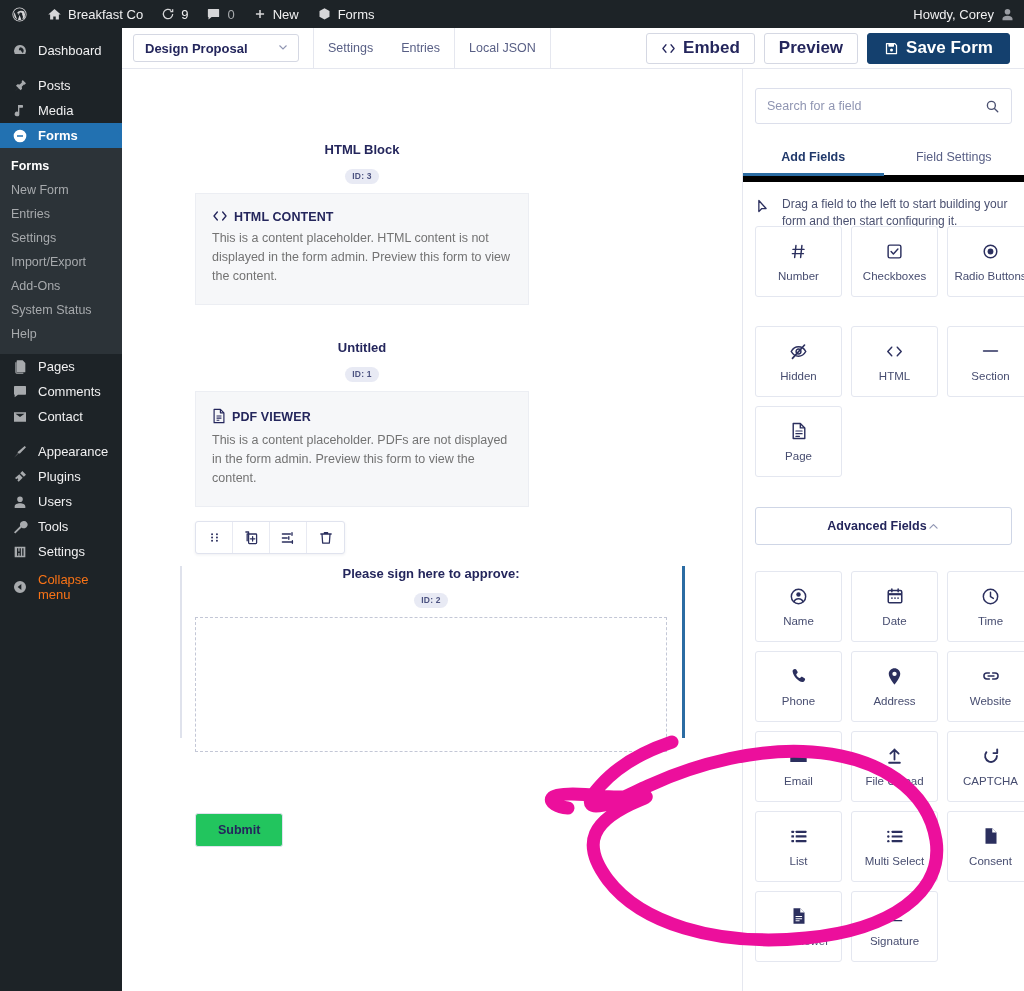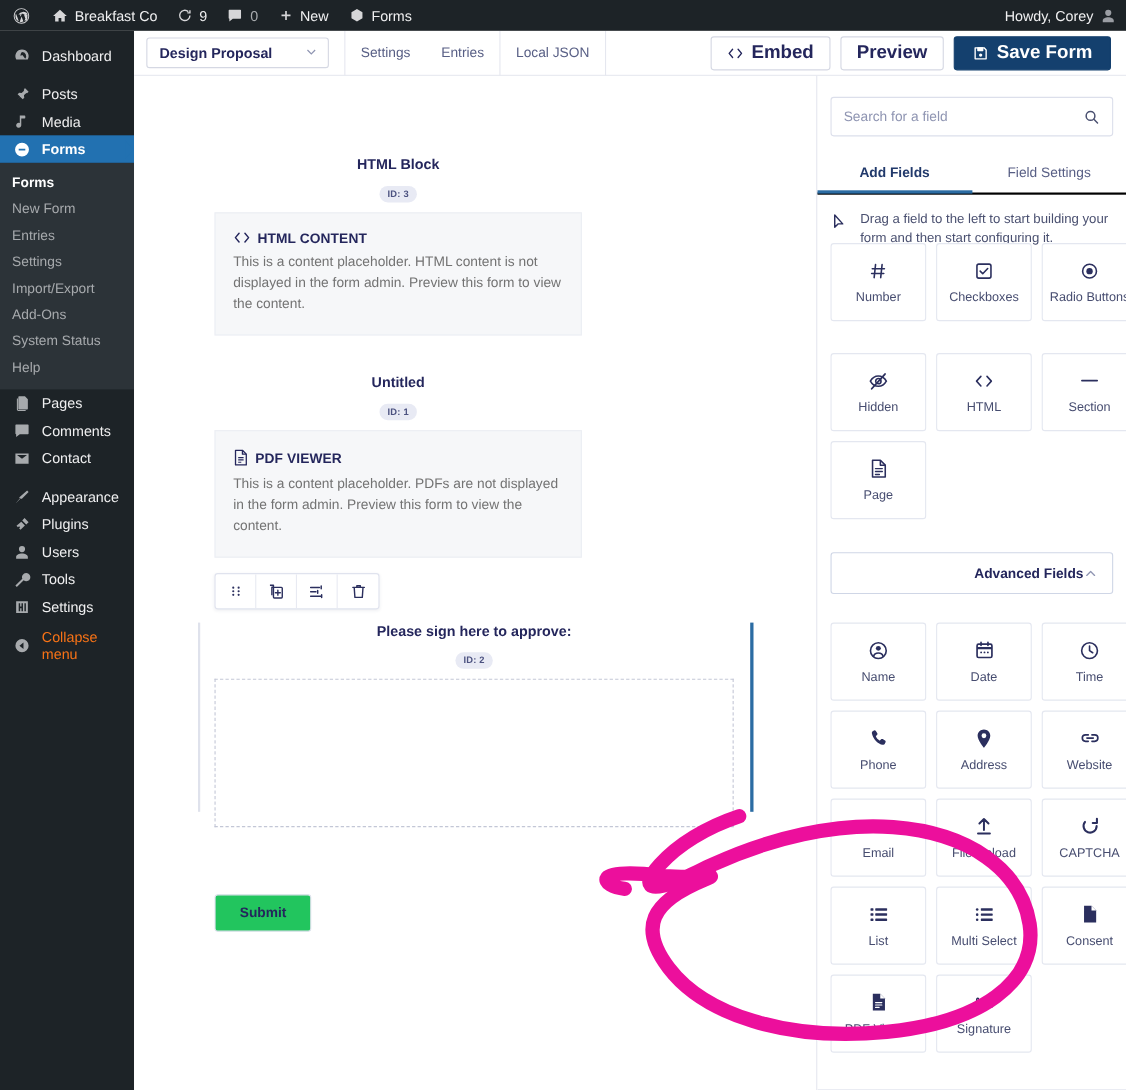--- a/index.html
+++ b/index.html
@@ -154,21 +154,21 @@
     height: 36px; border: 1px solid #dcdfeb; border-radius: 3px;
     display: flex; align-items: center; padding: 0 11px;
   }
   .search-box input {
     flex: 1; border: none; outline: none; font-size: 12.5px;
     color: #24265c; font-family: "Liberation Sans", sans-serif; background: transparent;
   }
   .search-box input::placeholder { color: #8f95b2; }
   .search-box .s-ico { color: #5b6180; display: flex; }
 
-  .tabs { display: flex; margin-top: 16px; border-bottom: 2px solid #000000; align-items: center; }
+  .tabs { display: flex; margin-top: 16px; border-bottom: 7px solid #000000; align-items: center; }
   .tab {
     flex: 1; text-align: center; padding: 10px 0 11px; font-size: 12.5px;
     color: #585f85; cursor: pointer; position: relative;
   }
   .tab.active { color: #21396b; font-weight: 600; }
   .tab.active::after {
     content: ""; position: absolute; left: 0; right: 0; bottom: -1px;
     height: 3px; background: #2b6ca3;
   }
 
@@ -184,21 +184,21 @@
   .field-card {
     height: 71px; border: 1px solid #e4e7f0; border-radius: 3px; background: #fff;
     display: flex; flex-direction: column; align-items: center; justify-content: center;
     gap: 9px; cursor: grab;
   }
   .field-card .fc-ico { color: #2b2f5e; display: flex; align-items: center; justify-content: center; height: 20px; }
   .field-card .fc-label { font-size: 11.5px; color: #474d70; }
 
   .accordion {
     margin: 0 12px; border: 1px solid #cfd6e6; border-radius: 3px;
-    height: 38px; display: flex; align-items: center; justify-content: flex-end;
+    height: 38px; display: flex; align-items: center; justify-content: center;
     padding: 0 13px; font-size: 12.5px; color: #24265c; font-weight: 600;
     cursor: pointer; background: #fff;
   }
   .accordion .acc-chev { color: #8f95b2; display: flex; }
   .acc-plain {
     border: none; border-top: 1px solid #eaecf3; border-radius: 0;
     margin: 0; padding: 0 25px 0 13px; height: 42px;
   }
 
   

